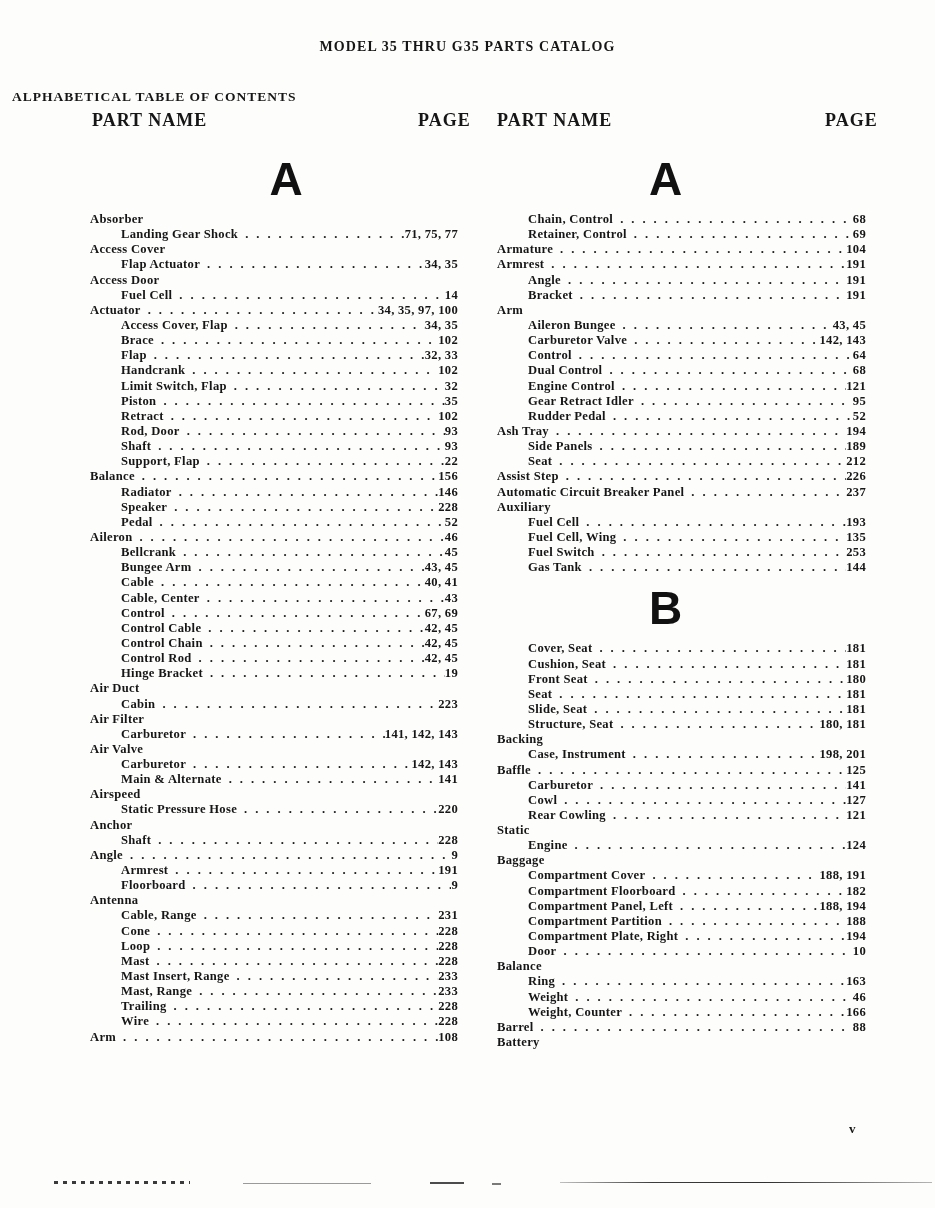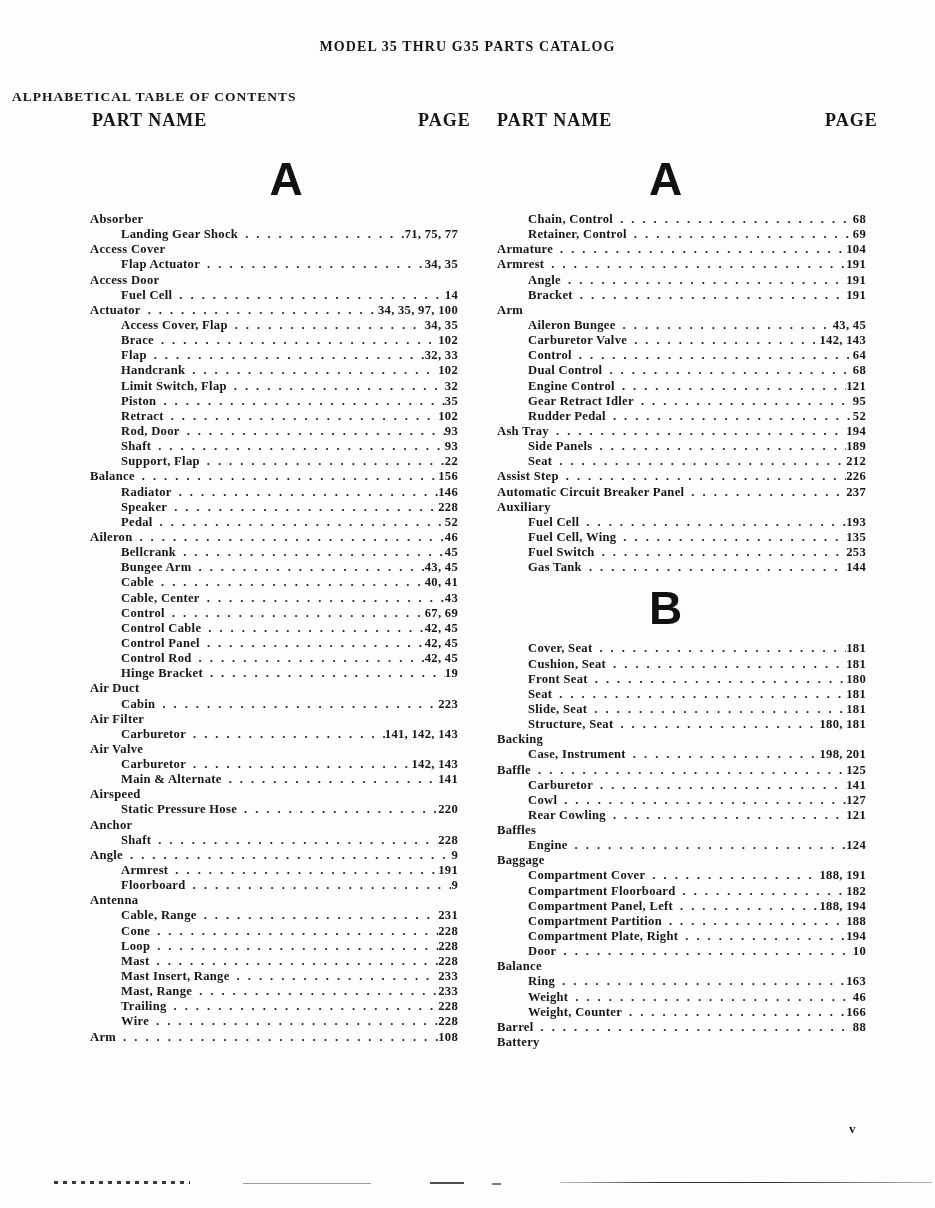--- a/index.html
+++ b/index.html
@@ -210,21 +210,21 @@
         <span class="part-name indent">Control</span>
         <span class="leader">............................................................</span>
         <span class="page-ref">67, 69</span>
       </div>
       <div class="toc-row">
         <span class="part-name indent">Control Cable</span>
         <span class="leader">............................................................</span>
         <span class="page-ref">42, 45</span>
       </div>
       <div class="toc-row">
-        <span class="part-name indent">Control Panel</span>
+        <span class="part-name indent">Control Chain</span>
         <span class="leader">............................................................</span>
         <span class="page-ref">42, 45</span>
       </div>
       <div class="toc-row">
         <span class="part-name indent">Control Rod</span>
         <span class="leader">............................................................</span>
         <span class="page-ref">42, 45</span>
       </div>
       <div class="toc-row">
         <span class="part-name indent">Hinge Bracket</span>
@@ -511,21 +511,21 @@
         <span class="part-name indent">Cowl</span>
         <span class="leader">............................................................</span>
         <span class="page-ref">127</span>
       </div>
       <div class="toc-row">
         <span class="part-name indent">Rear Cowling</span>
         <span class="leader">............................................................</span>
         <span class="page-ref">121</span>
       </div>
       <div class="toc-row">
-        <span class="part-name">Baffles</span>
+        <span class="part-name">Static</span>
       </div>
       <div class="toc-row">
         <span class="part-name indent">Engine</span>
         <span class="leader">............................................................</span>
         <span class="page-ref">124</span>
       </div>
       <div class="toc-row">
         <span class="part-name">Baggage</span>
       </div>
       <div class="toc-row">

